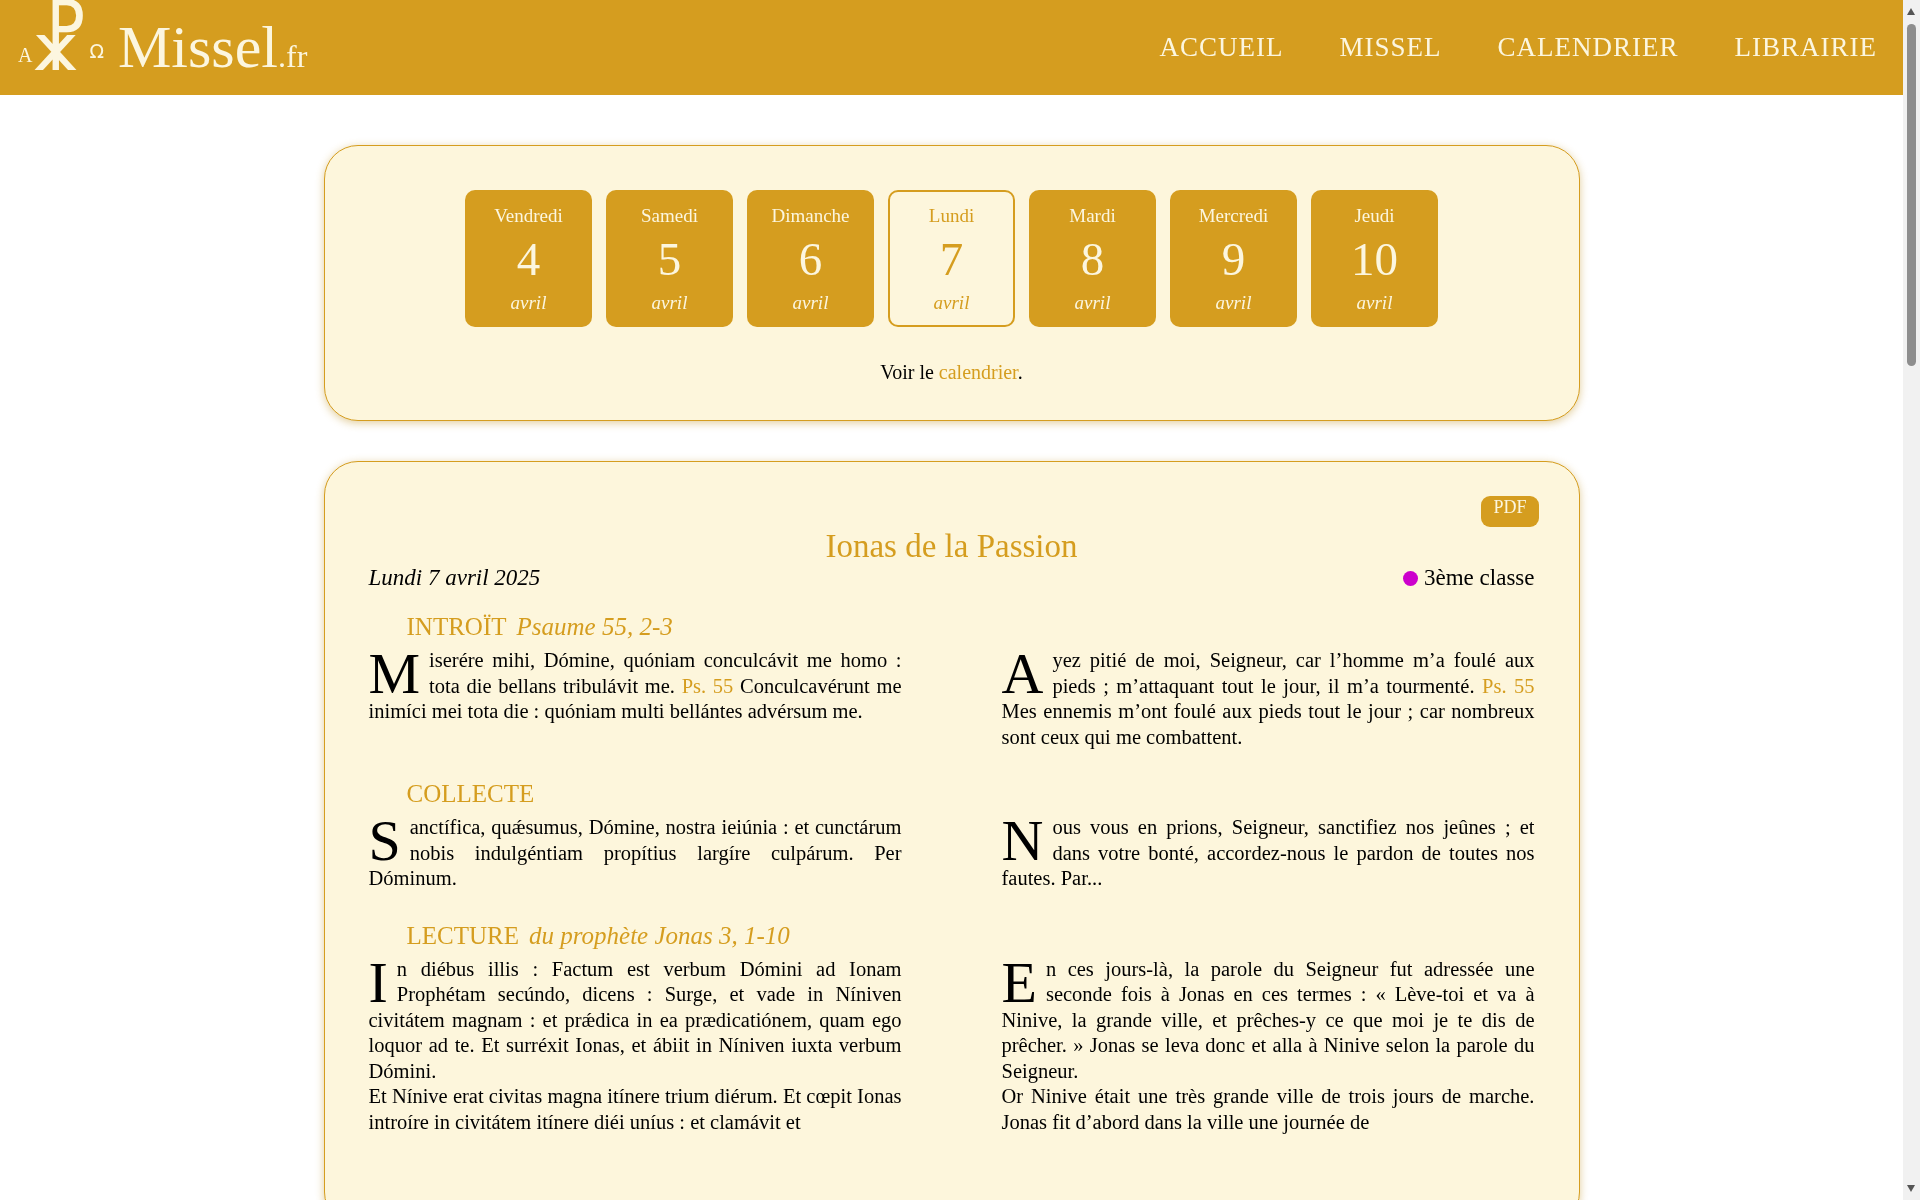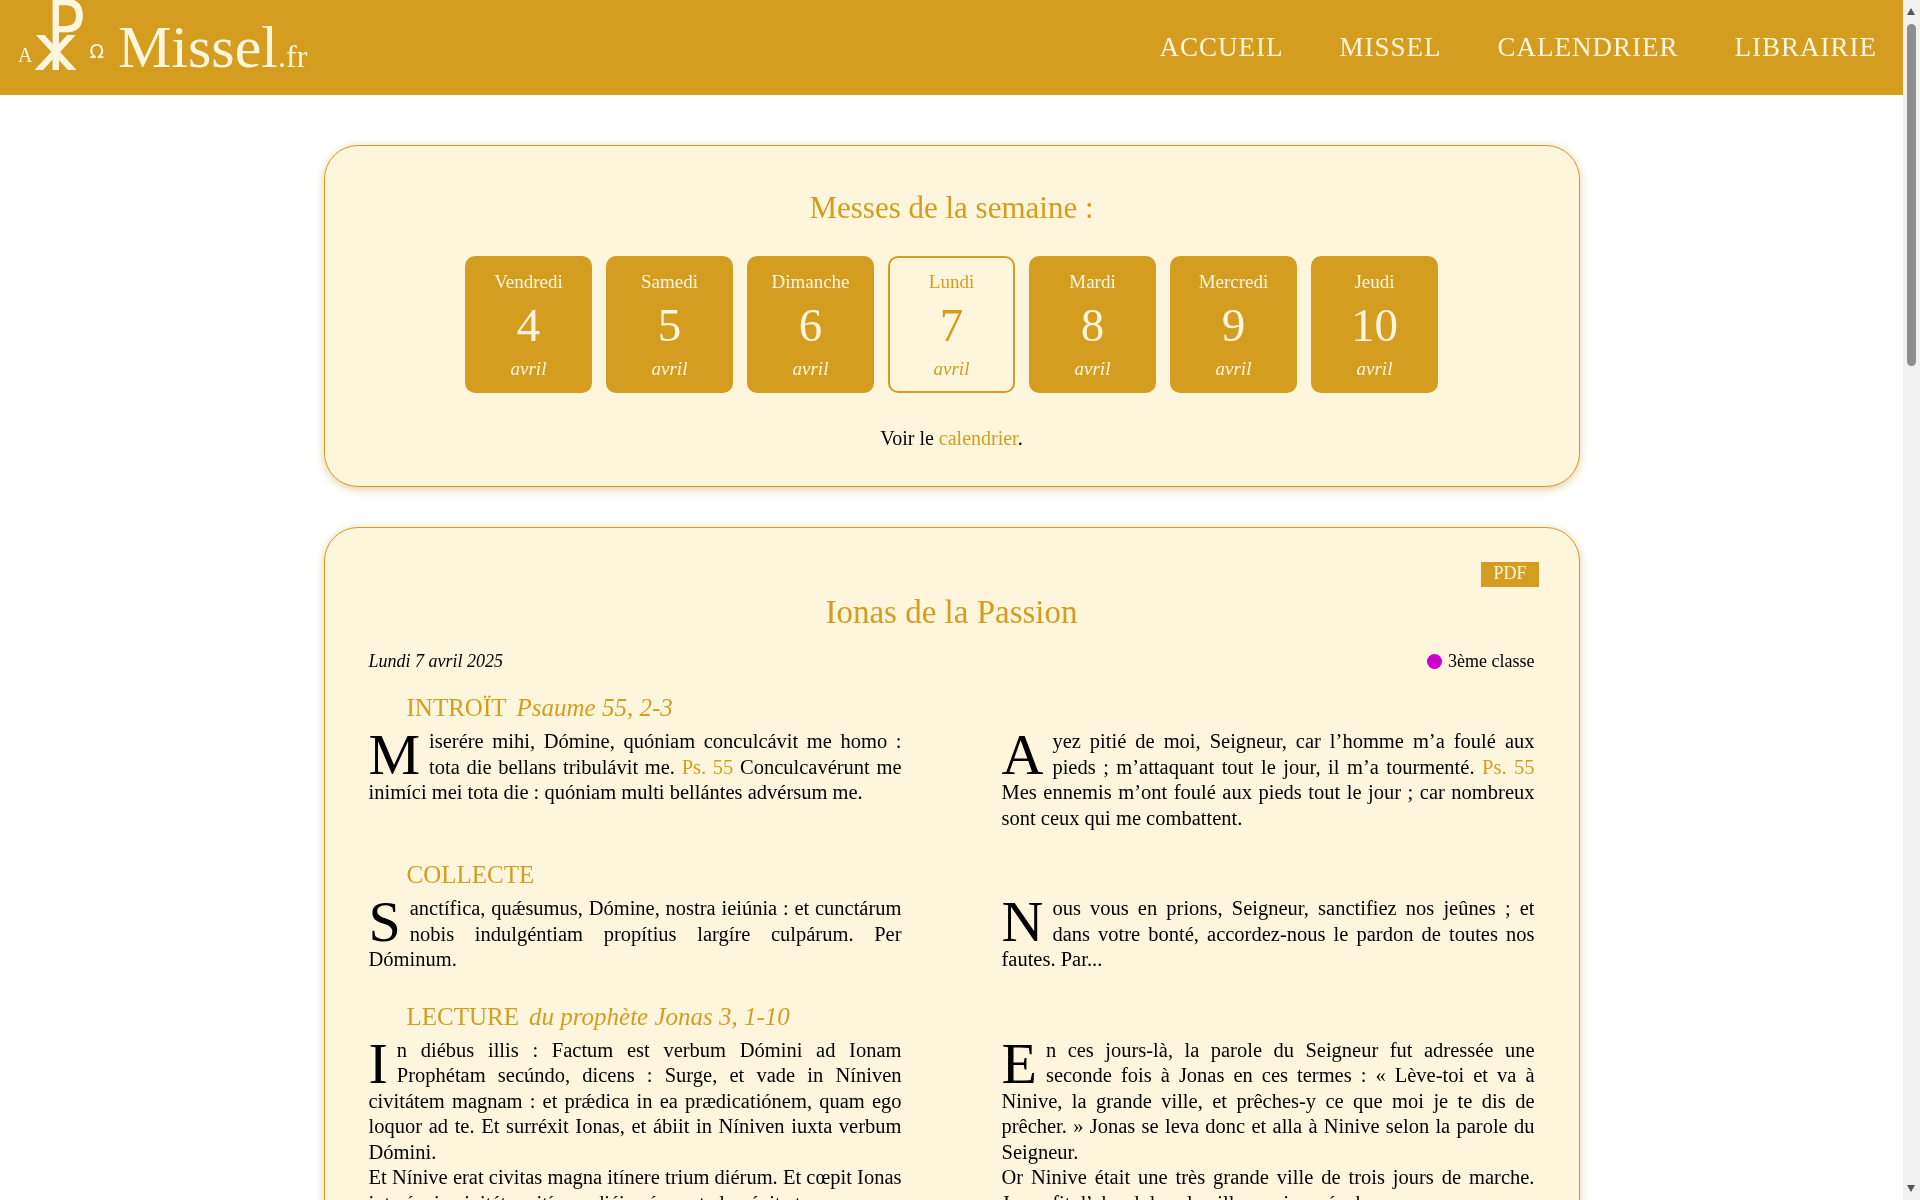--- a/index.html
+++ b/index.html
@@ -83,33 +83,33 @@
   .week-footer{text-align:center;margin-top:34px;font-size:20px;}
   .link{color:var(--gold,#D59D1F);text-decoration:none;cursor:pointer;}
 
   
   .mass-card{margin-top:40px;margin-bottom:0;position:relative;padding:34px 44px 60px;min-height:700px;}
   .pdf-badge{
     position:absolute;top:34px;right:40px;
     background:var(--gold,#D59D1F);
     color:var(--cream-text,#FCF6DF);
     font-size:18px;
-    padding:1px 12px 3px;
-    border-radius:0;
+    padding:1px 12px 9px;
+    border-radius:9px;
     text-decoration:none;cursor:pointer;
   }
   .mass-title{
     text-align:center;font-weight:normal;
     color:var(--gold,#D59D1F);
     font-size:33px;
     margin-top:32px;
   }
   .mass-meta{
     display:flex;justify-content:space-between;align-items:center;
-    margin-top:20px;font-size:18px;
+    font-size:23px;
   }
   .mass-date{font-style:italic;}
   .mass-class{display:flex;align-items:center;gap:6px;}
   .class-dot{
     width:15px;height:15px;border-radius:50%;
     background:var(--magenta,#CC00CC);
     display:inline-block;
   }
 
   .sections{margin-top:22px;}
@@ -190,21 +190,20 @@
 
         <a class="nav-link">CALENDRIER</a>
 
         <a class="nav-link">LIBRAIRIE</a>
       </nav>
   </header>
 
   <main>
 
     <section class="card week-card">
-      <h2 class="week-title">Messes de la semaine :</h2>
       <div class="days">
 
           <a class="day-btn">
             <span class="day-name">Vendredi</span>
             <span class="day-num">4</span>
             <span class="day-month">avril</span>
           </a>
 
           <a class="day-btn">
             <span class="day-name">Samedi</span>

